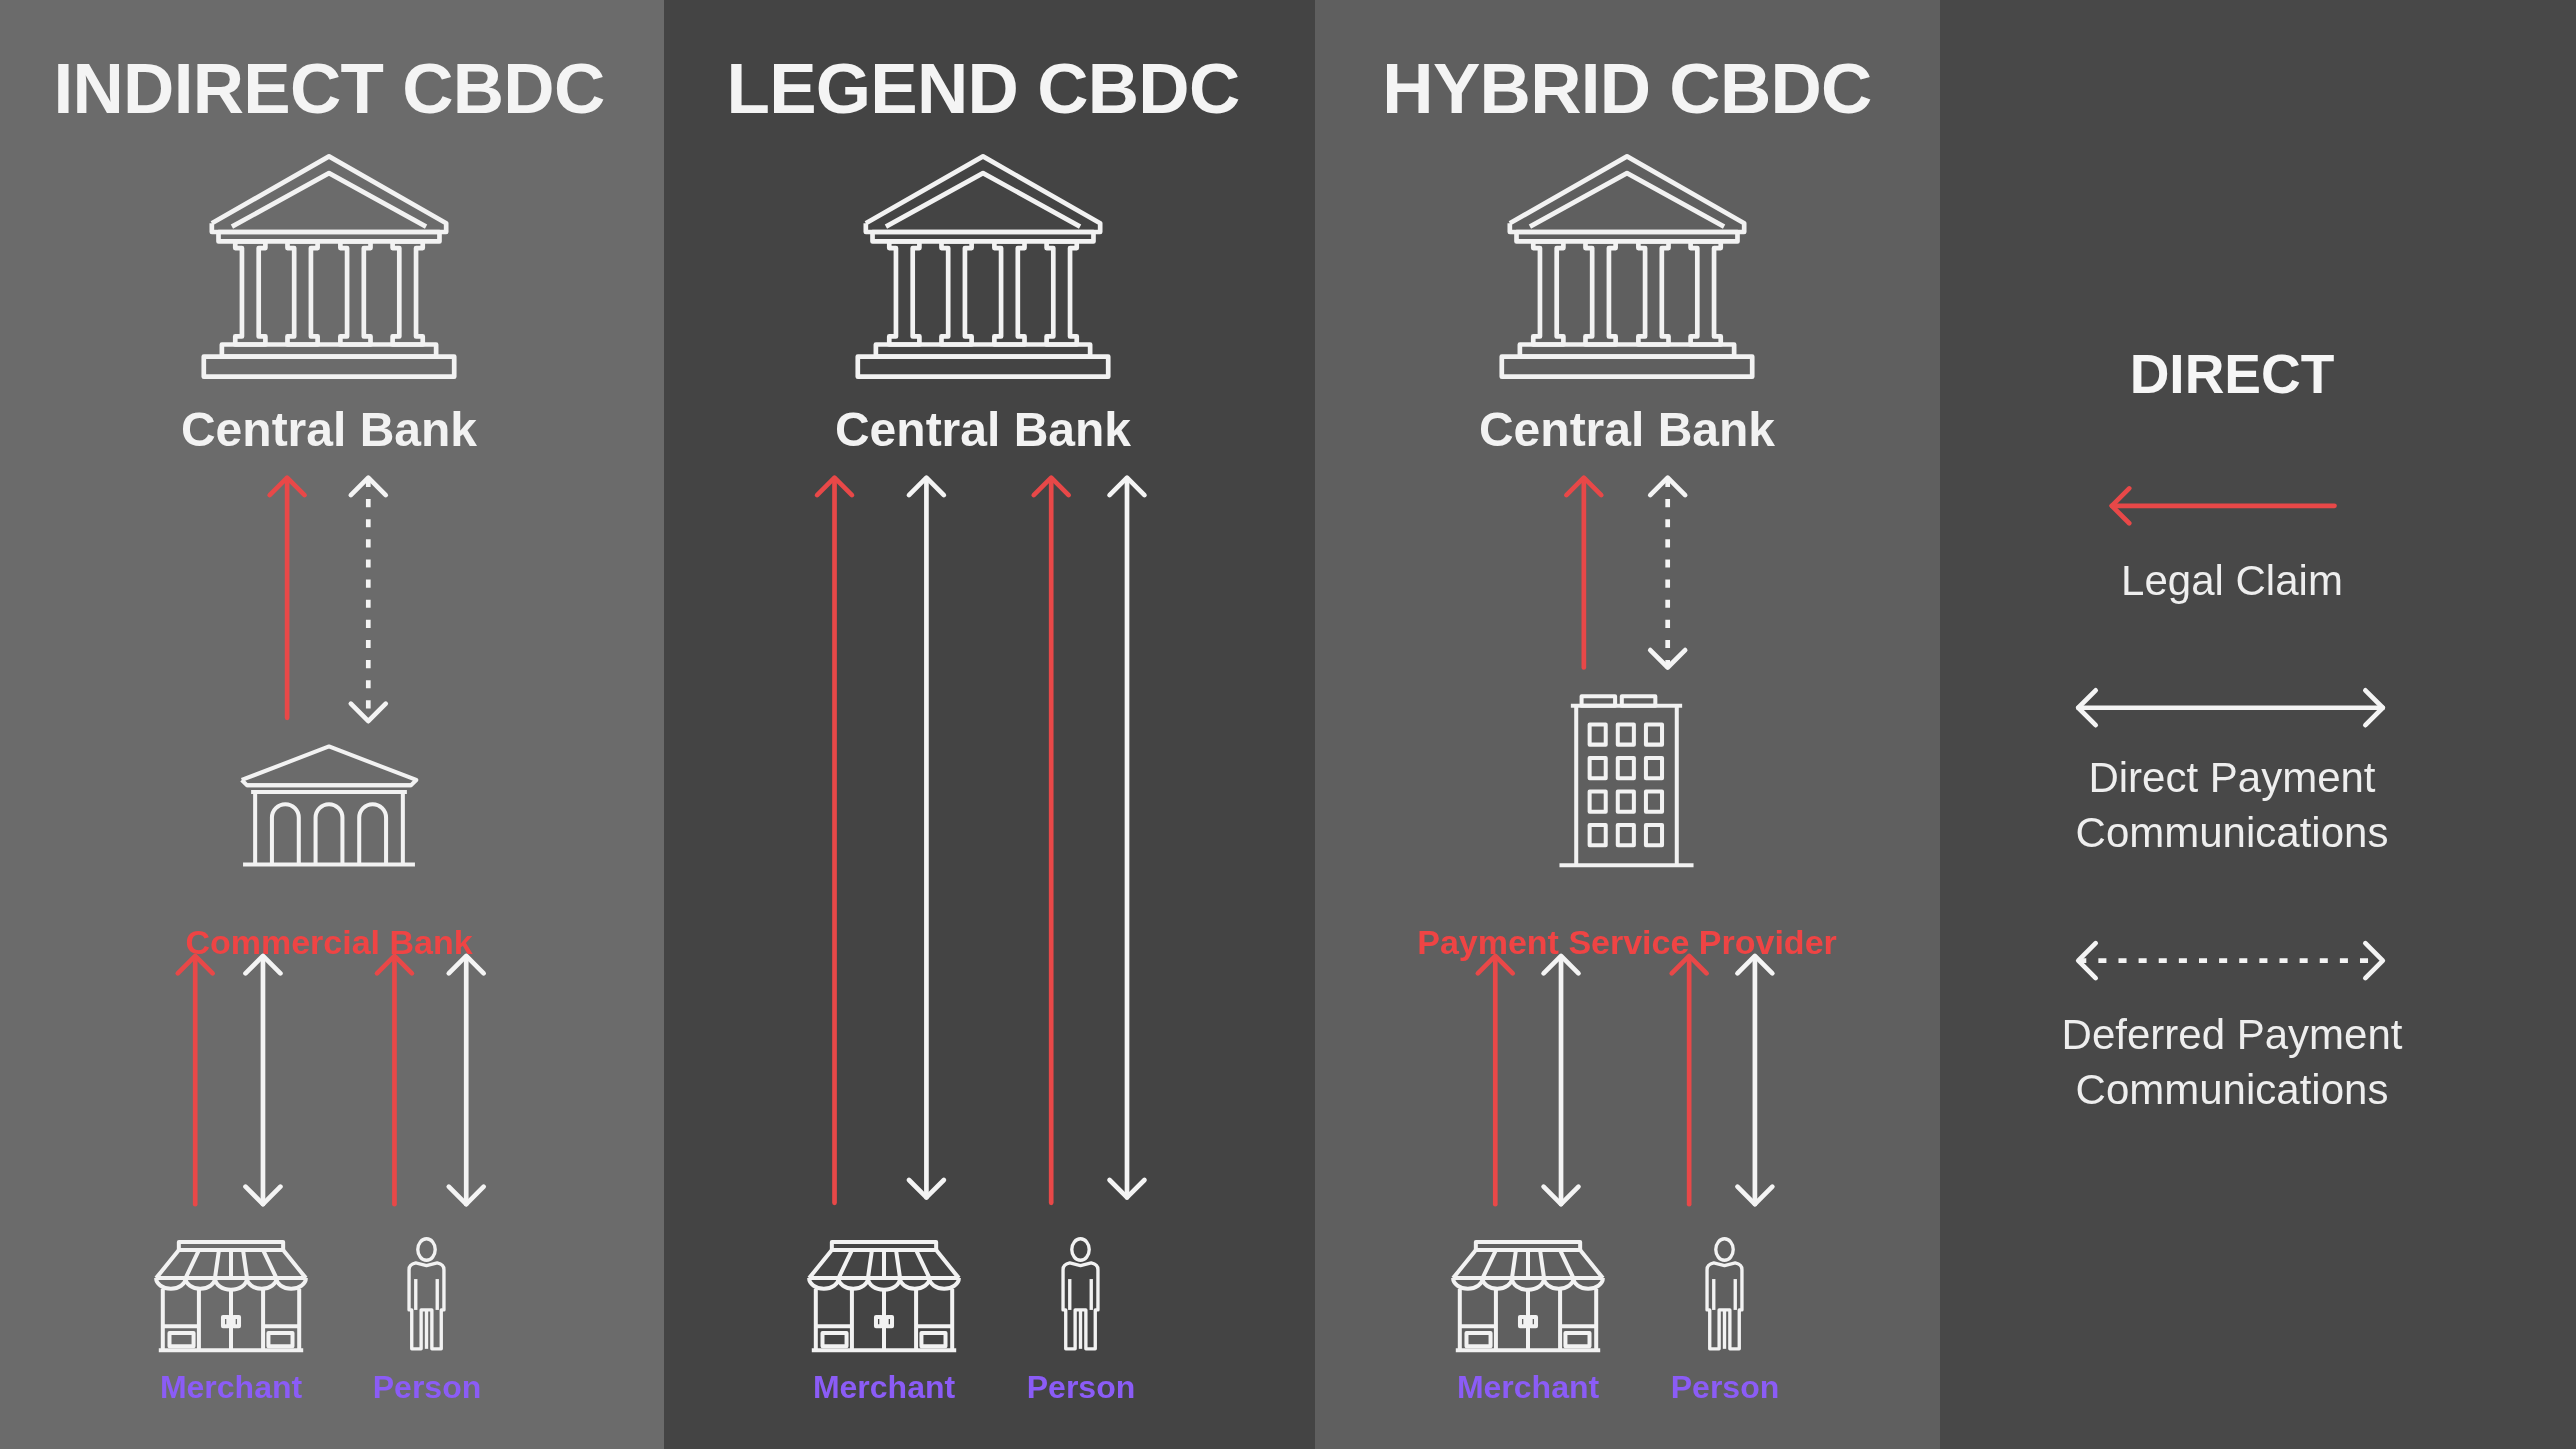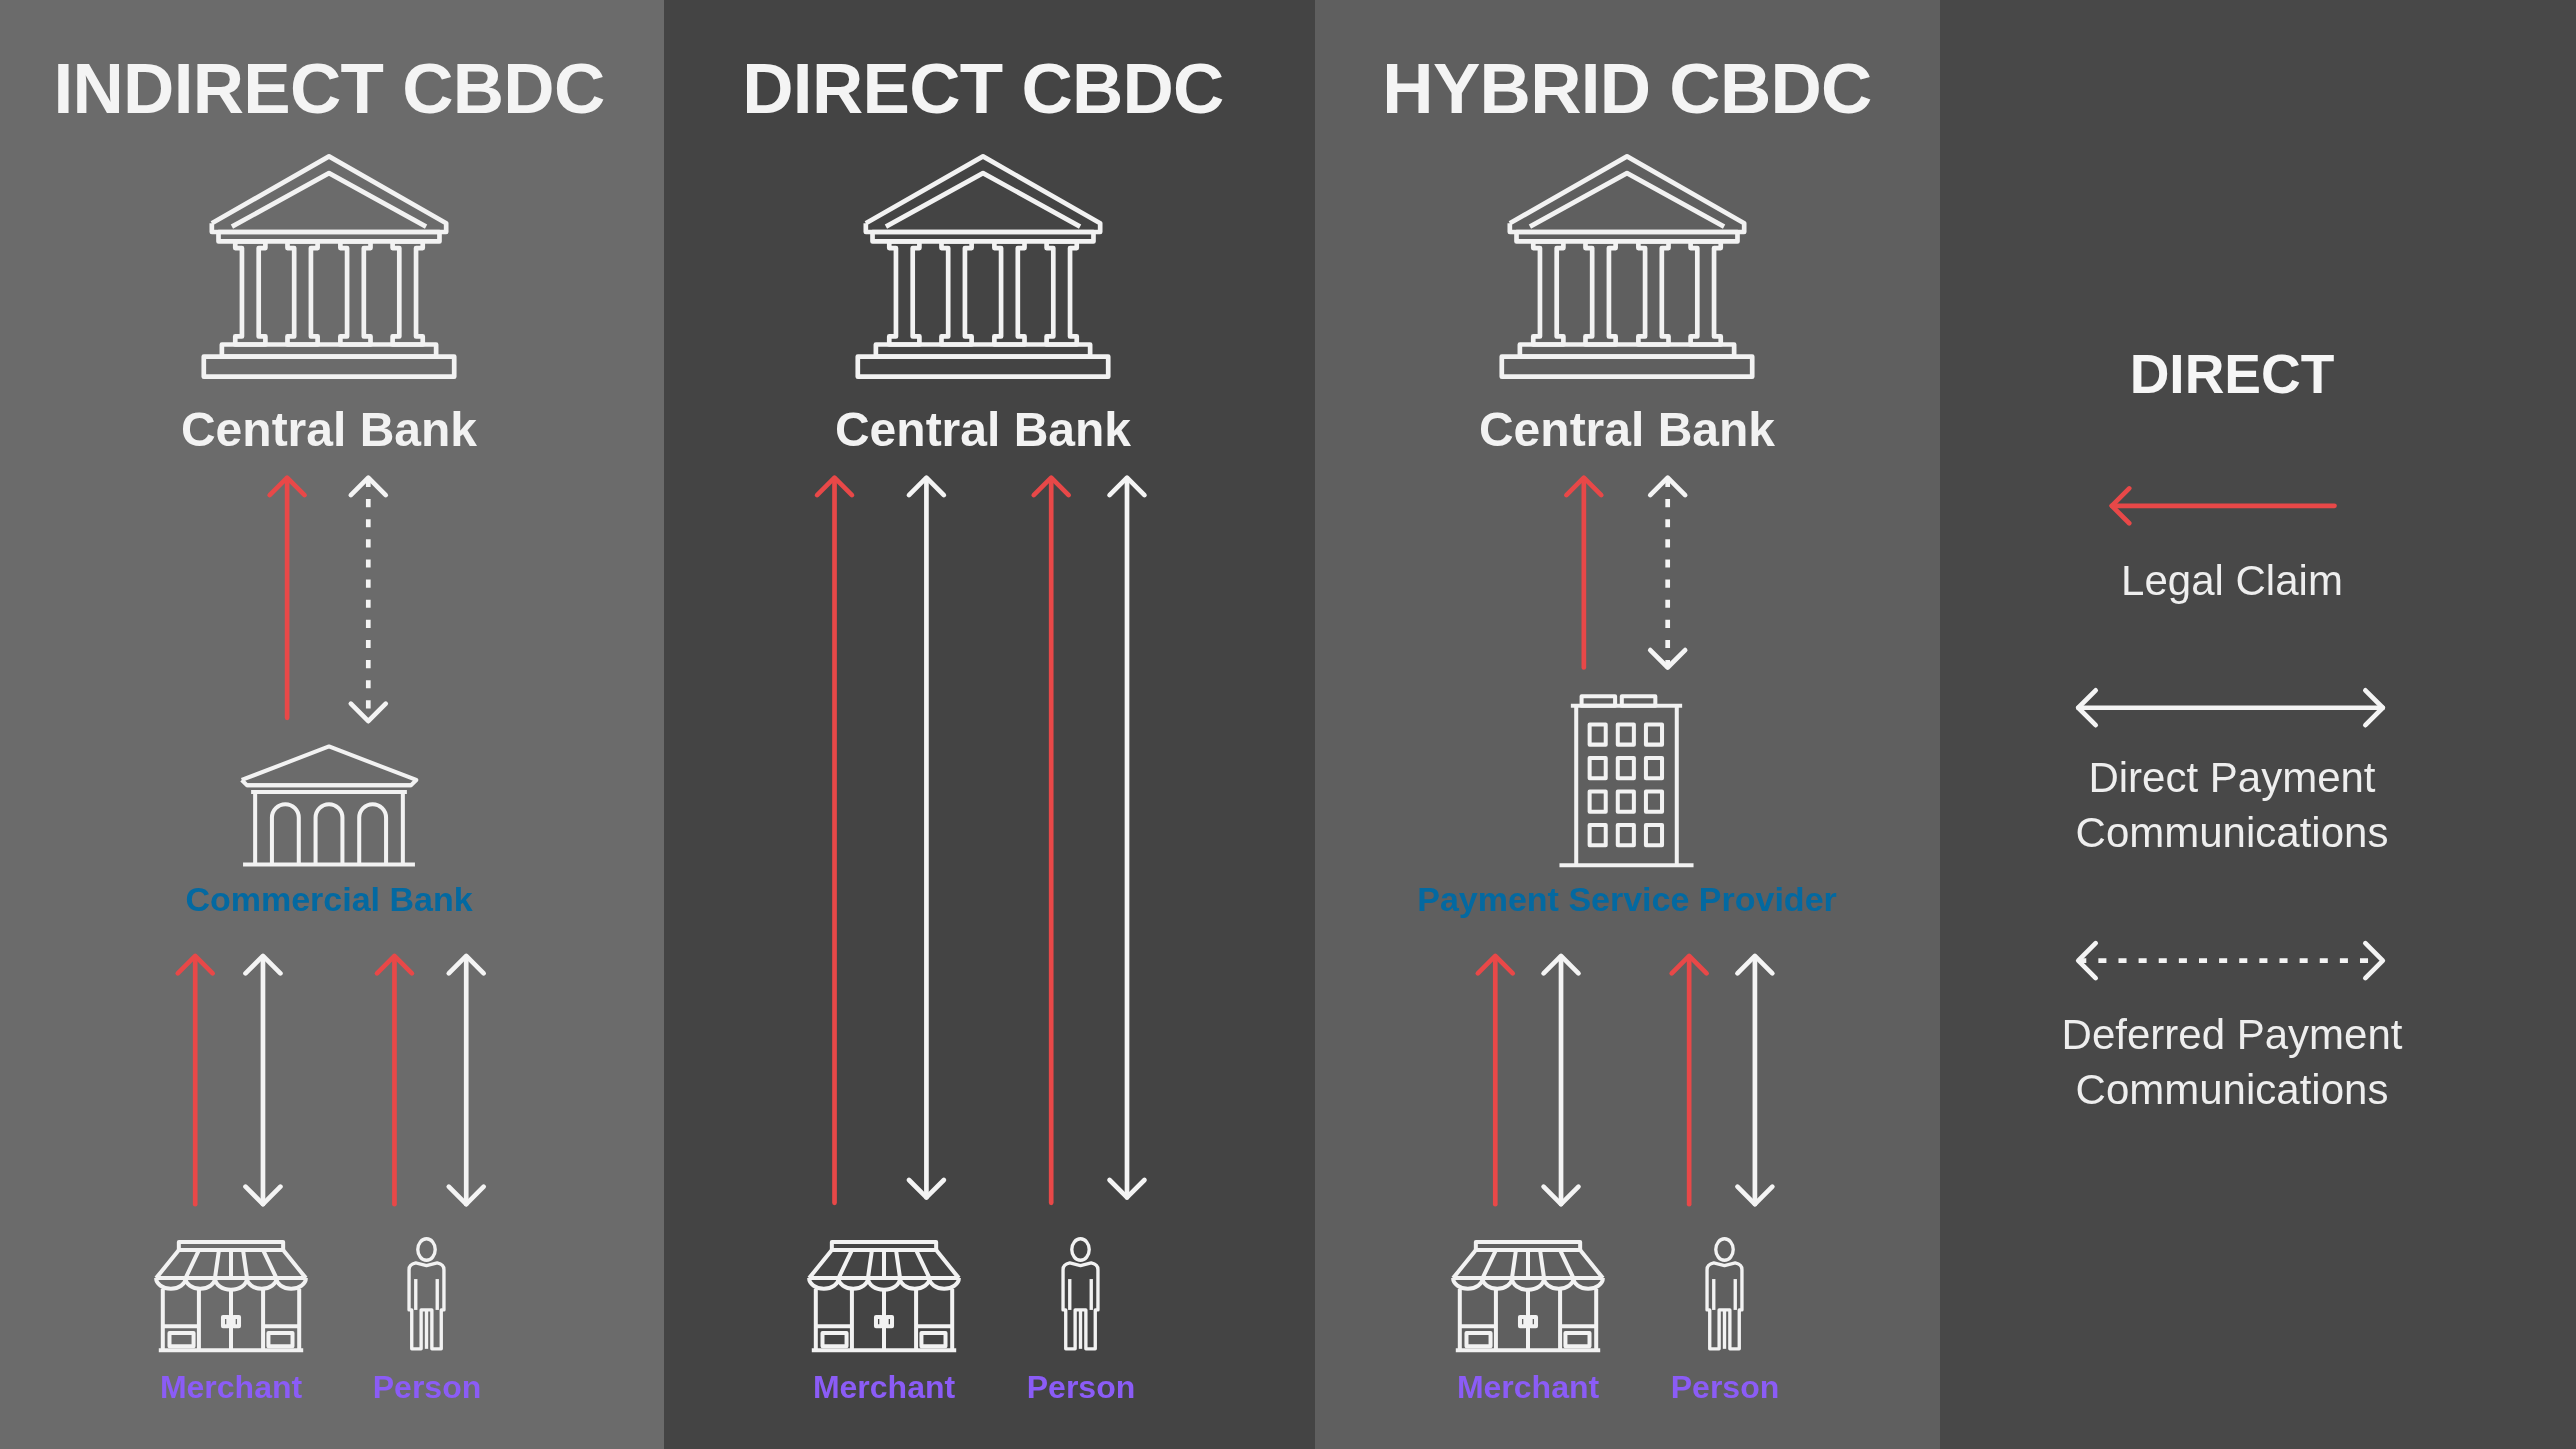--- a/index.html
+++ b/index.html
@@ -4,37 +4,37 @@
 <style>
   html, body { margin:0; padding:0; }
   body { width:2576px; height:1449px; position:relative; overflow:hidden; font-family:"Liberation Sans", sans-serif; color:#f2f2f2; }
   .panel { position:absolute; top:0; height:1449px; }
   #p1 { left:0; width:664px; background:#6b6b6b; }
   #p2 { left:664px; width:651px; background:#444444; }
   #p3 { left:1315px; width:625px; background:#5f5f5f; }
   #p4 { left:1940px; width:636px; background:#484848; }
   .title { position:absolute; top:48px; font-size:71px; font-weight:700; letter-spacing:-0.7px; text-align:center; white-space:nowrap; transform:translateX(-50%); color:#f4f4f4; }
   .label-lg { position:absolute; font-size:48px; font-weight:700; text-align:center; white-space:nowrap; transform:translate(-50%,-50%); color:#f2f2f2; }
-  .label-md { position:absolute; font-size:34px; font-weight:700; text-align:right; white-space:nowrap; transform:translate(-50%,-50%); color:#0369a1; }
+  .label-md { position:absolute; font-size:34px; font-weight:700; text-align:right; white-space:nowrap; transform:translate(-50%,-50%); color:#ef4444;margin-top:43px; }
   .label-leaf { position:absolute; font-size:32px; font-weight:700; white-space:nowrap; transform:translate(-50%,-50%); color:#8b5cf6; }
   .legend-title { position:absolute; font-size:55px; font-weight:700; text-align:center; white-space:nowrap; transform:translate(-50%,-50%); color:#f6f6f6; }
   .legend-text { position:absolute; font-size:42px; font-weight:400; text-align:center; white-space:nowrap; transform:translate(-50%,-50%); color:#eeeeee; line-height:55px; }
   svg.overlay { position:absolute; left:0; top:0; width:2576px; height:1449px; pointer-events:none; }
   .icon { position:absolute; }
 </style>
 </head>
 <body>
 
 <div class="panel" id="p1"></div>
 <div class="panel" id="p2"></div>
 <div class="panel" id="p3"></div>
 <div class="panel" id="p4"></div>
 
 <div class="title" style="left:329px;">INDIRECT CBDC</div>
-<div class="title" style="left:983px;">DIRECT CBDC</div>
+<div class="title" style="left:983px;">LEGEND CBDC</div>
 <div class="title" style="left:1627px;">HYBRID CBDC</div>
 
 <svg class="icon" style="left:198px; top:153px;" width="262" height="231" viewBox="0 0 390 345">
   <g fill="none" stroke="#f2f2f2" stroke-width="7" stroke-linejoin="round">
     <polyline points="20,105 195,5 370,105 370,118 20,118 20,105"></polyline>
     <polyline points="50,110 195,30 340,110"></polyline>
     <rect x="30" y="118" width="330" height="14"></rect>
     <g id="cols1">
       <path d="M55,132 h45 v10 h-10 v132 h10 v12 h-45 v-12 h10 v-132 h-10 z"></path>
       <path d="M133,132 h45 v10 h-10 v132 h10 v12 h-45 v-12 h10 v-132 h-10 z"></path>

